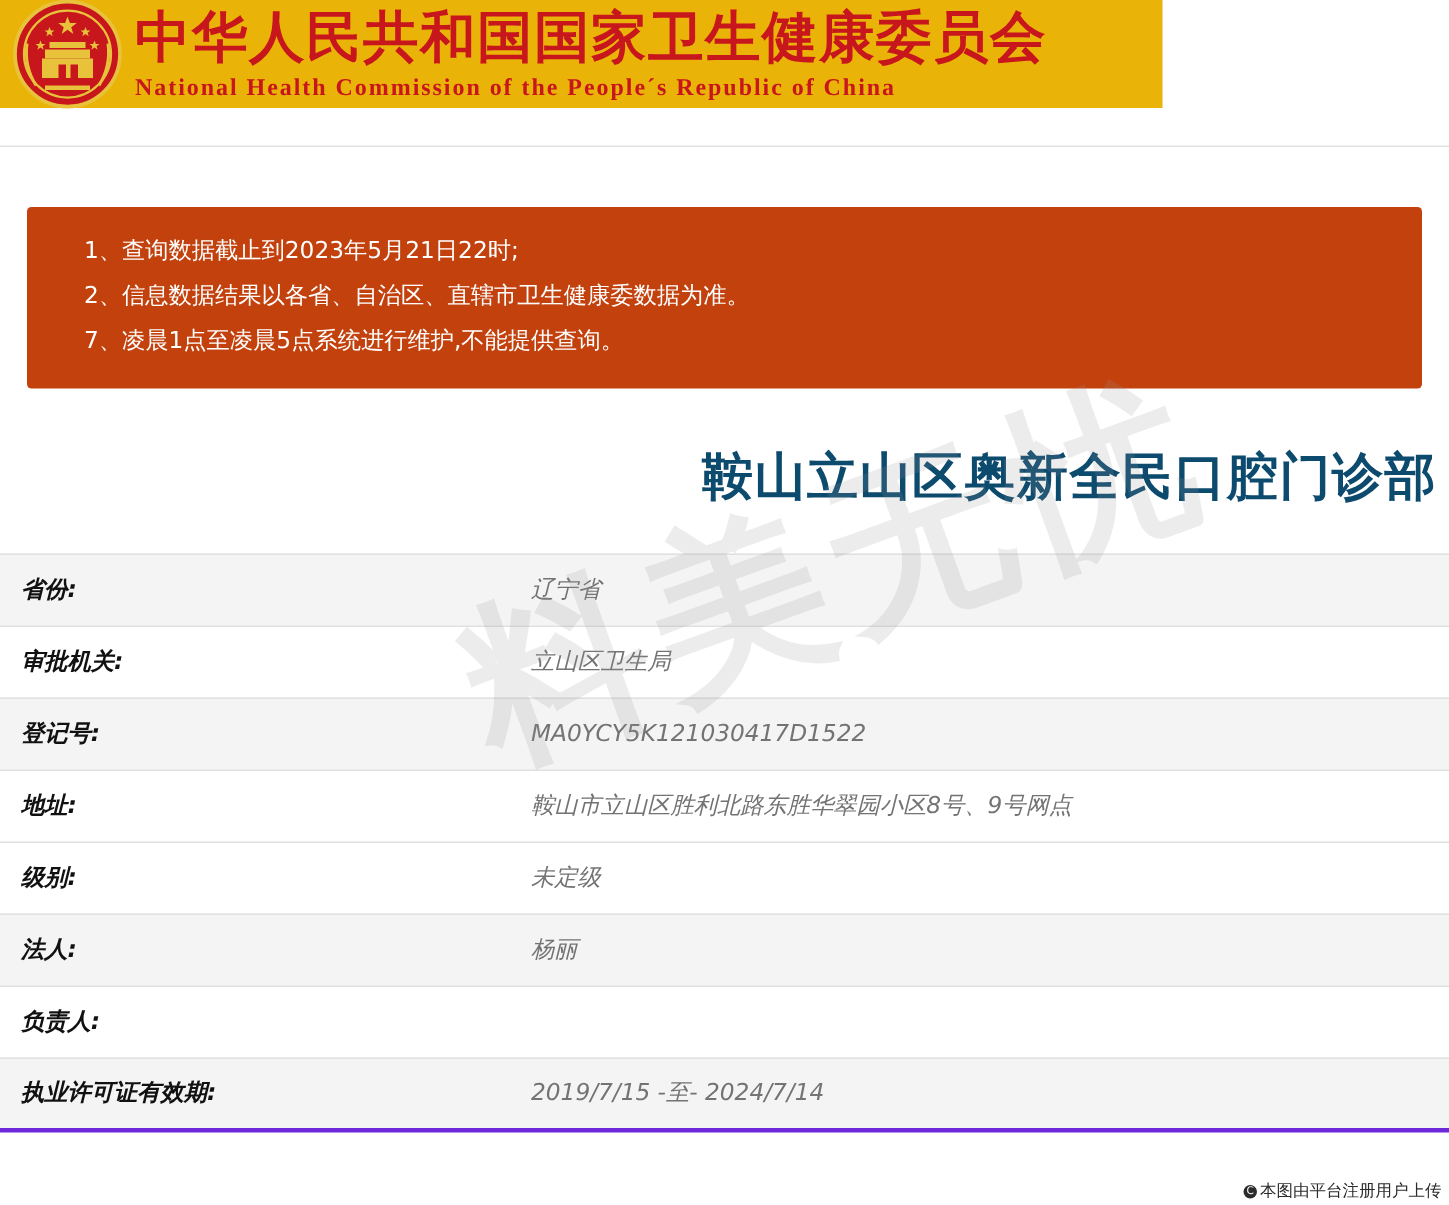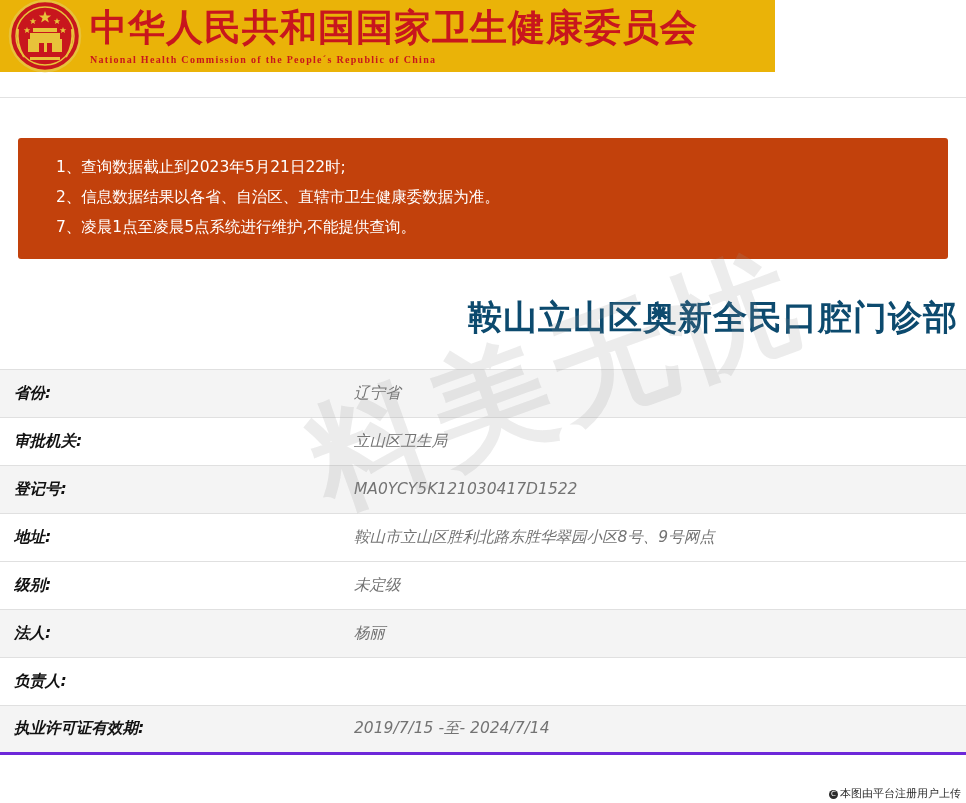--- a/index.html
+++ b/index.html
@@ -52,21 +52,21 @@
     font-family: "DejaVu Sans", "Liberation Sans", sans-serif;
     font-size: 37px;
     font-weight: bold;
     color: #c8161d;
     letter-spacing: 1px;
     line-height: 1.15;
     white-space: nowrap;
   }
   .header-title-en {
     font-family: "Liberation Serif", serif;
-    font-size: 10px;
+    font-size: 16px;
     font-weight: bold;
     color: #c8161d;
     letter-spacing: 1.3px;
     margin-top: 4px;
     white-space: nowrap;
   }
 
   
   .notice-wrap {
     padding: 40px 18px 0 18px;

